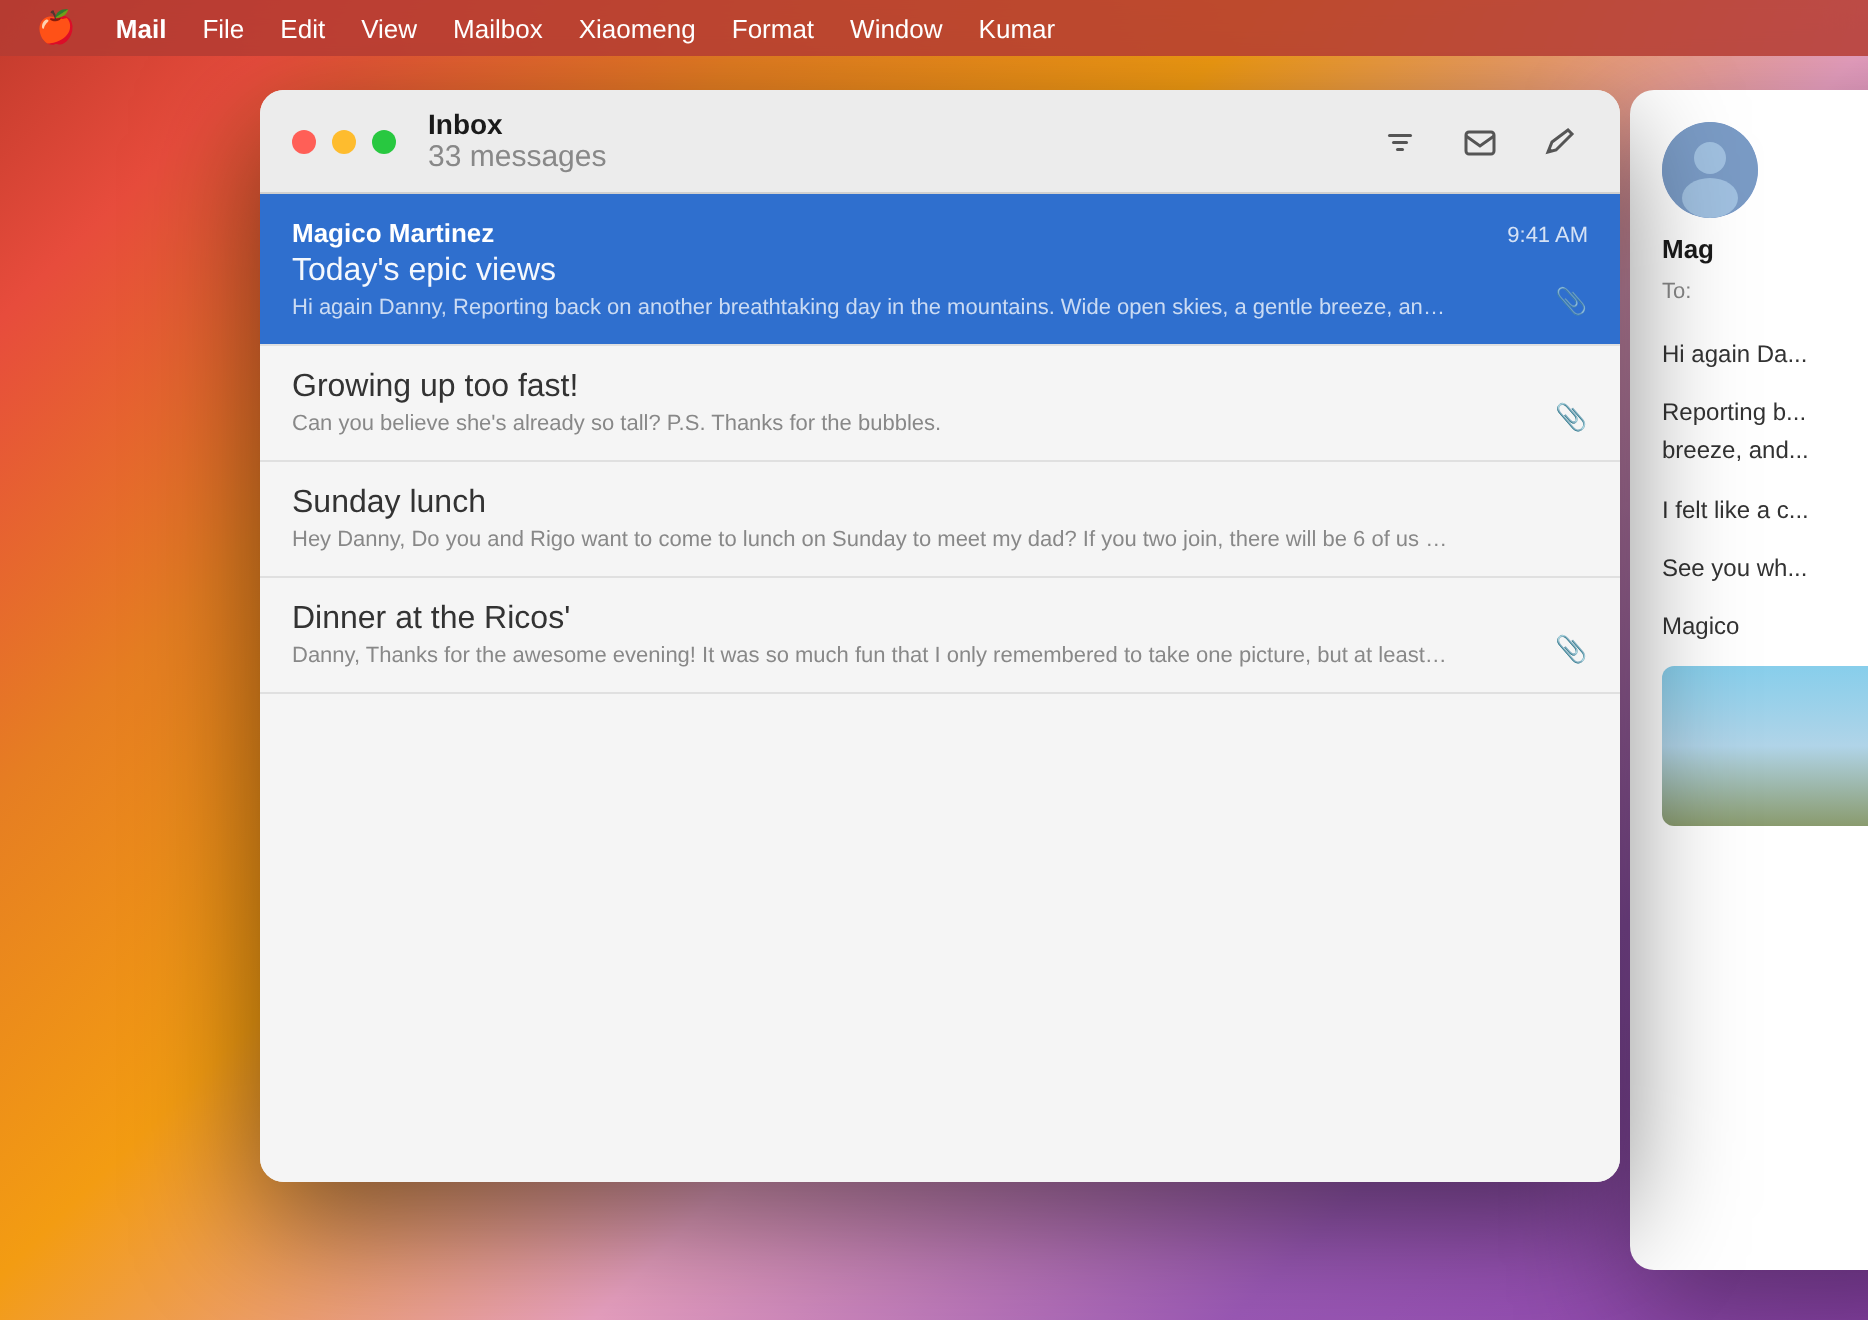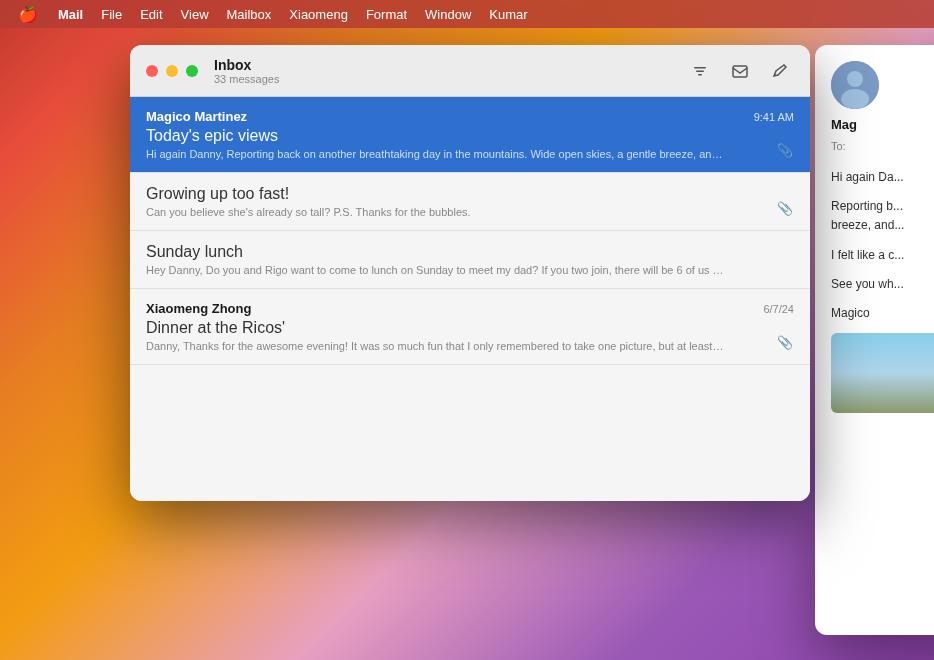--- a/index.html
+++ b/index.html
@@ -54,21 +54,21 @@
     .menubar-item.app-name {
       font-weight: 600;
     }
 
     
     .mail-window {
       position: absolute;
       top: 45px;
       left: 130px;
       width: 680px;
-      height: 456px;
+      height: 546px;
       background: #f5f5f5;
       border-radius: 12px;
       box-shadow: 0 20px 60px rgba(0,0,0,0.5);
       overflow: hidden;
       z-index: 10;
       display: flex;
       flex-direction: column;
     }
 
     
@@ -98,21 +98,21 @@
     .window-title-info {
       display: flex;
       flex-direction: column;
     }
     .window-title-text {
       font-size: 14px;
       font-weight: 600;
       color: #1a1a1a;
     }
     .window-subtitle {
-      font-size: 11px;
+      font-size: 15px;
       color: #888;
     }
     .window-titlebar-actions {
       margin-left: auto;
       display: flex;
       gap: 12px;
       align-items: center;
     }
     .titlebar-icon {
       width: 28px;
@@ -318,24 +318,20 @@
       <div class="email-preview">Can you believe she's already so tall? P.S. Thanks for the bubbles.</div>
       <span class="attachment-icon">📎</span>
     </div>
 
     <div class="email-item">
       <div class="email-subject">Sunday lunch</div>
       <div class="email-preview">Hey Danny, Do you and Rigo want to come to lunch on Sunday to meet my dad? If you two join, there will be 6 of us total. Would be a fun group. Even if you ca…</div>
     </div>
 
     <div class="email-item">
-      <div class="email-item-header">
-        <span class="email-sender">Xiaomeng Zhong</span>
-        <span class="email-time">6/7/24</span>
-      </div>
       <div class="email-subject">Dinner at the Ricos'</div>
       <div class="email-preview">Danny, Thanks for the awesome evening! It was so much fun that I only remembered to take one picture, but at least it's a good one! The family and I…</div>
       <span class="attachment-icon">📎</span>
     </div>
   </div>
 </div>
 
 <div class="email-detail">
   <div class="detail-header">
     <div class="detail-avatar">

